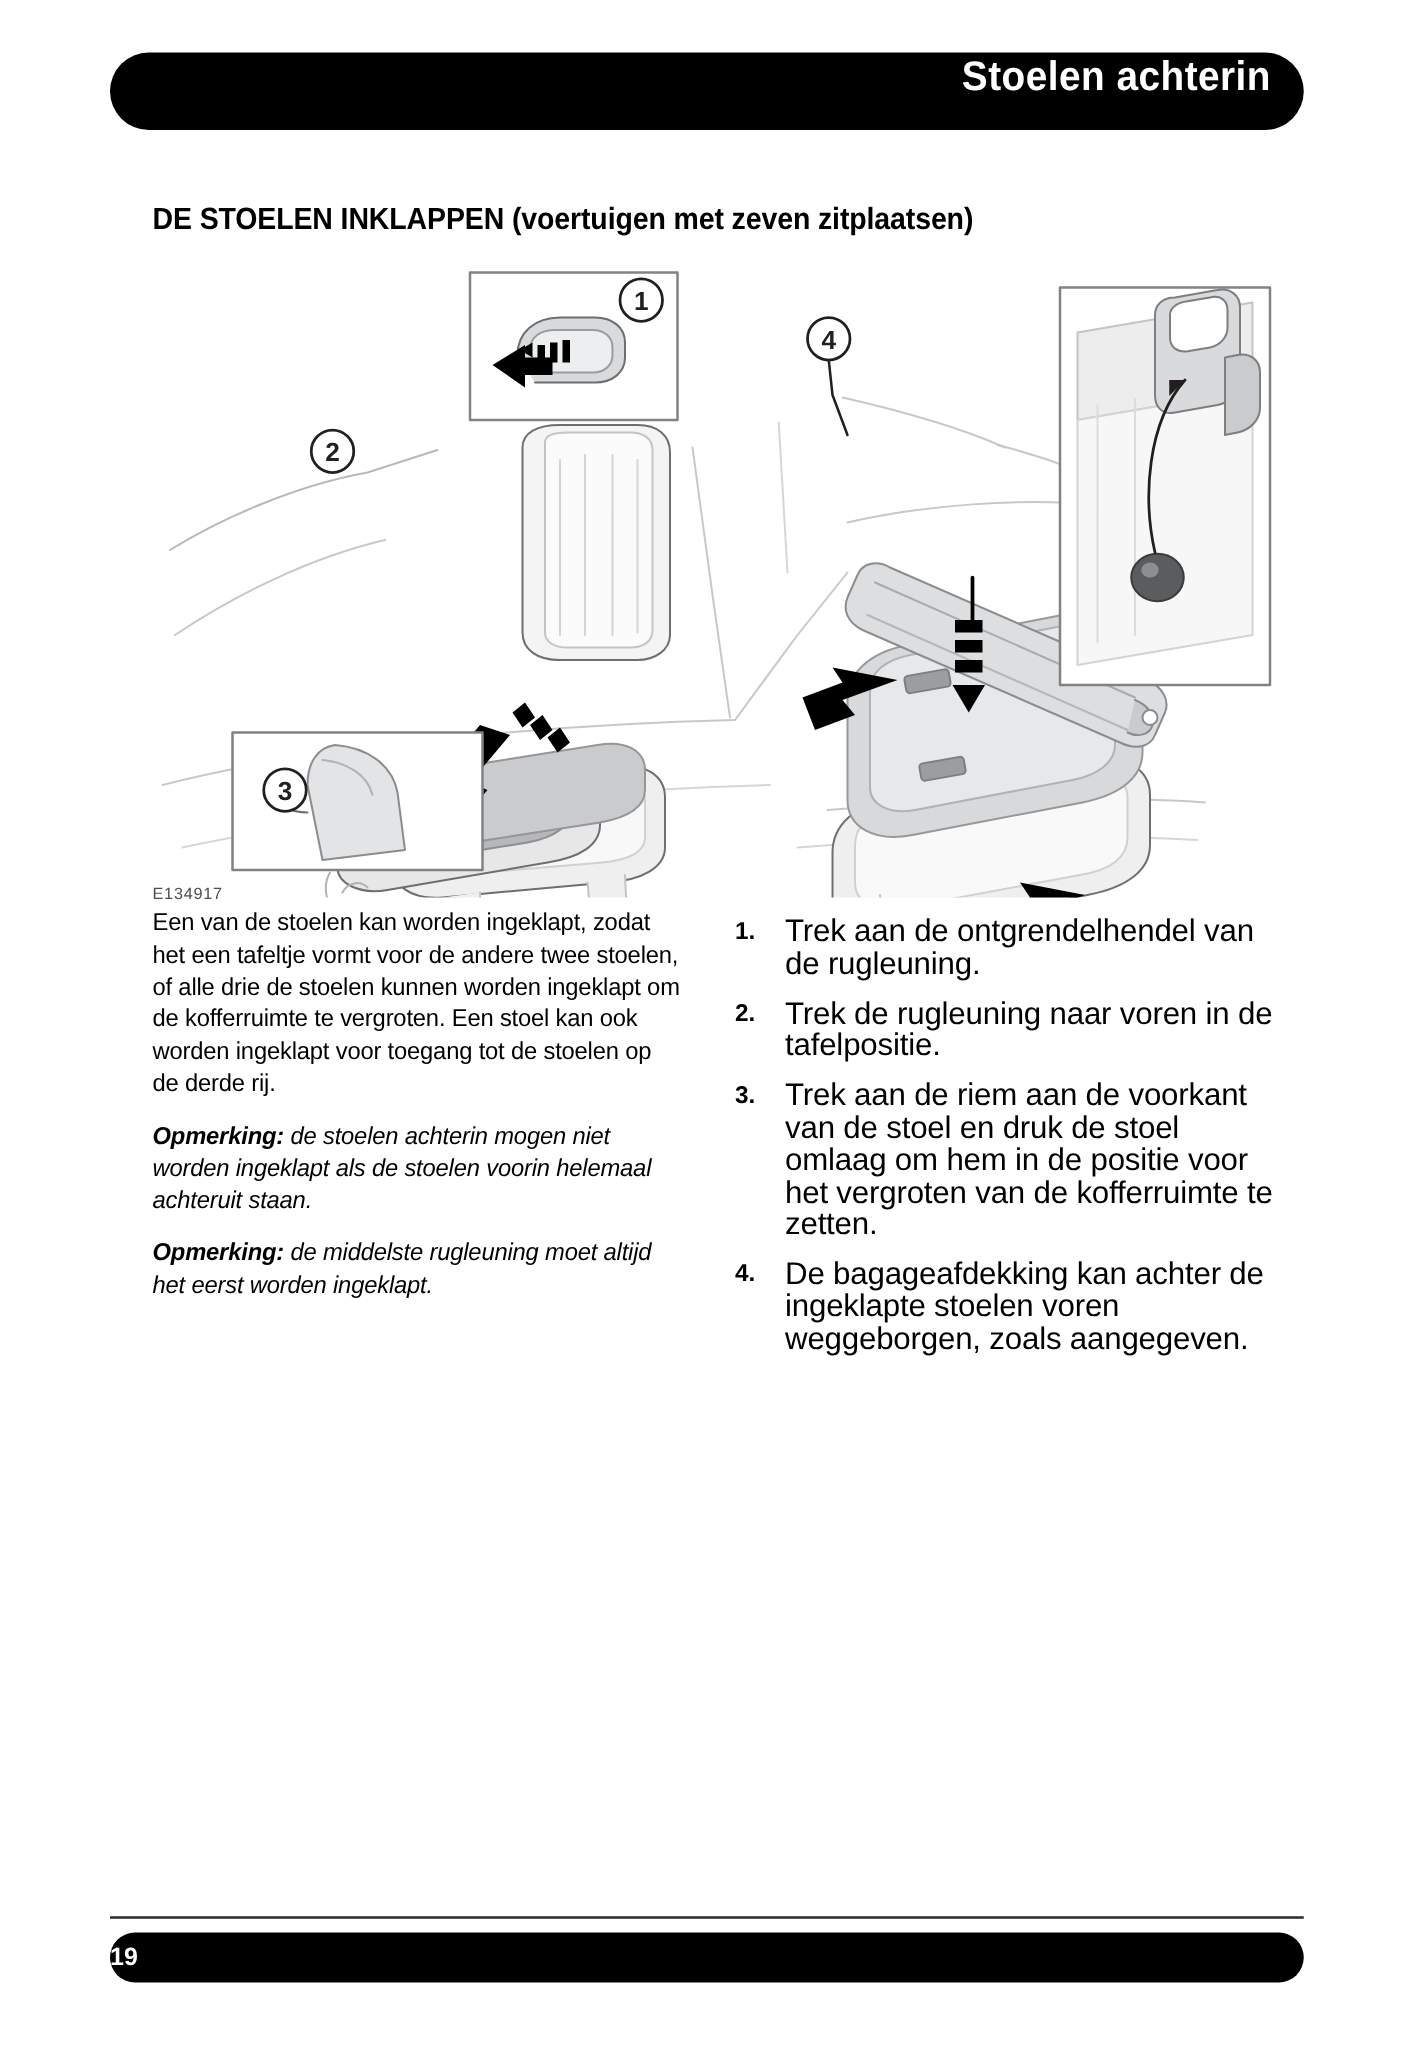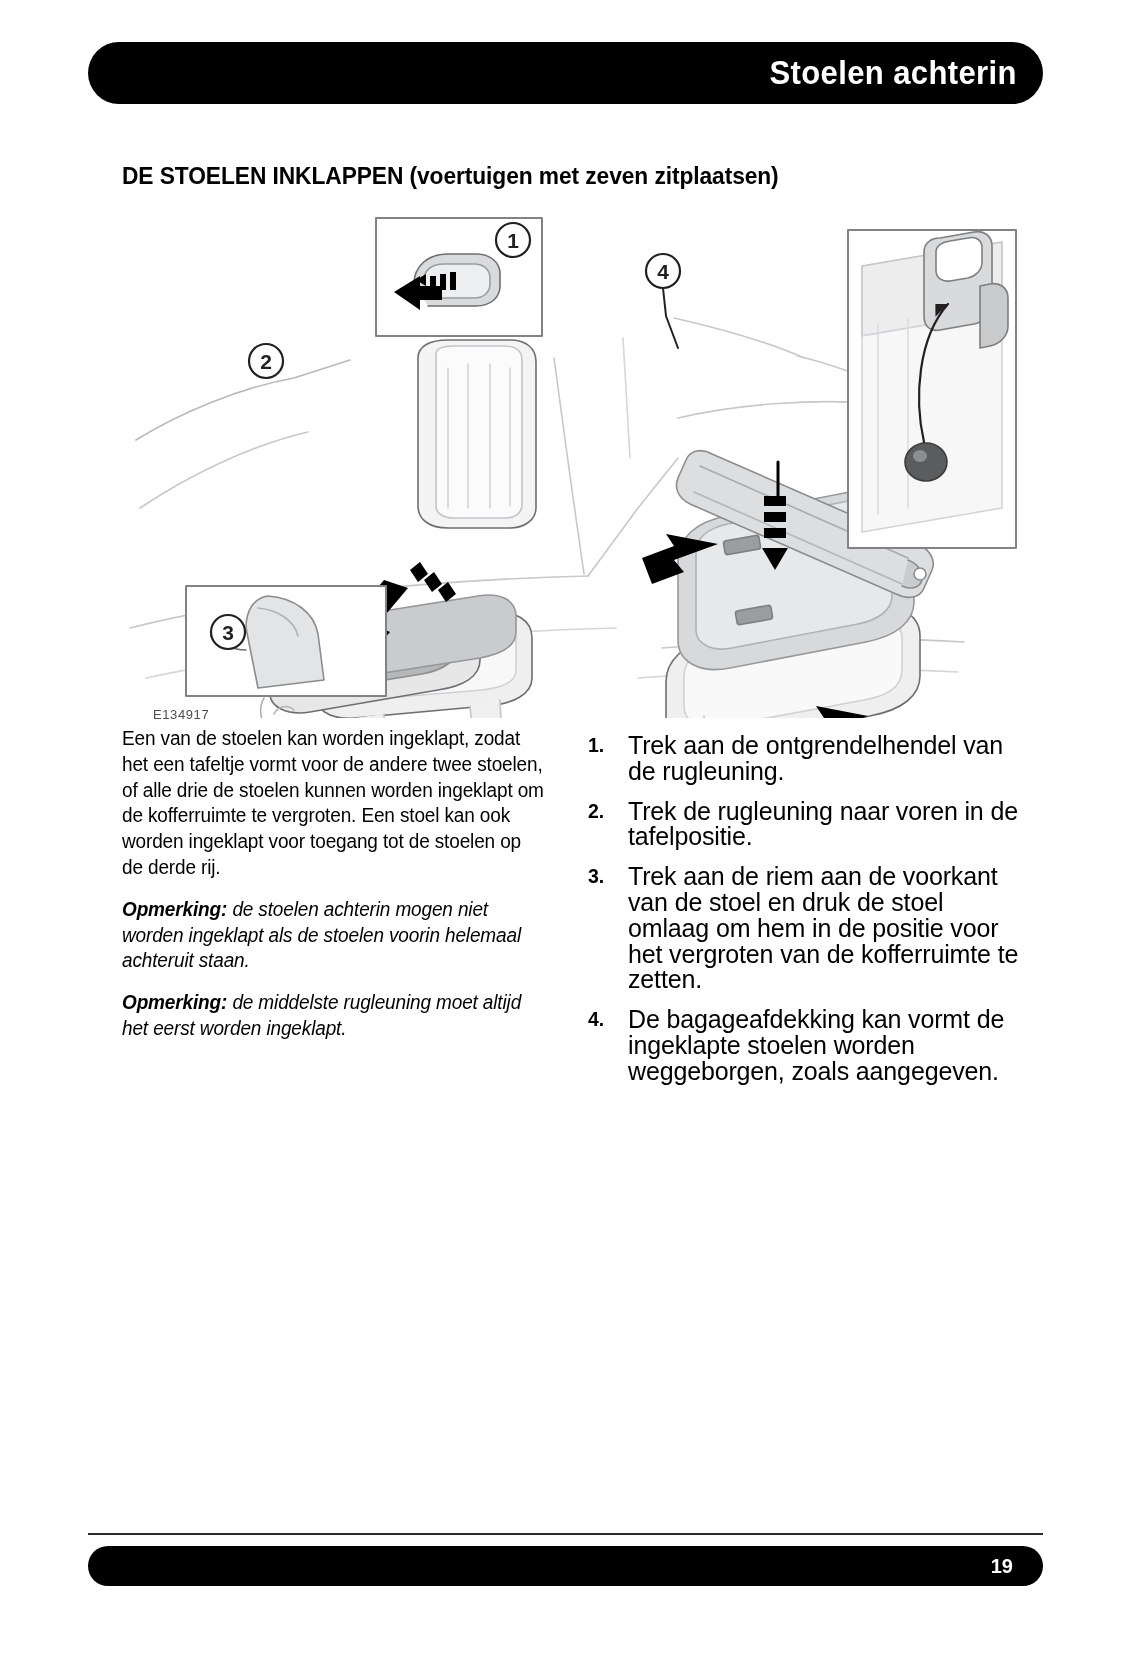--- a/index.html
+++ b/index.html
@@ -13,21 +13,21 @@
   }
   .page { position:absolute; inset:0; }
 
   
   .header-bar {
     position:absolute;
     left:88px; top:42px;
     width:955px; height:62px;
     background:#000;
     border-radius:31px;
-    display:flex; align-items:center; justify-content:flex-end;
+    display:flex; justify-content:flex-end;
   }
   .header-title {
     color:#fff;
     font-size:33px;
     font-weight:bold;
     letter-spacing:0.4px;
     padding-right:28px;
     font-family:"Liberation Sans", sans-serif;
     transform: scaleX(0.94);
     transform-origin: right center;
@@ -55,21 +55,20 @@
   }
   .figure svg { display:block; width:908px; height:510px; }
 
   .fig-code {
     position:absolute;
     left:122px; top:707px;
     font-size:13px;
     color:#4d4d4d;
     letter-spacing:0.6px;
     font-family:"Liberation Sans", sans-serif;
-    margin-left:31px;
   }
 
   
   .col-left {
     position:absolute;
     left:122px; top:726px;
     width:435px;
   }
   .col-right {
     position:absolute;
@@ -121,21 +120,21 @@
     left:88px; top:1533px;
     width:955px; height:2px;
     background:#2b2b2b;
   }
   .footer-bar {
     position:absolute;
     left:88px; top:1546px;
     width:955px; height:40px;
     background:#000;
     border-radius:20px;
-    display:flex; align-items:center; justify-content:flex-end;
+    display:flex; align-items:center; 
   }
   .page-number {
     color:#fff;
     font-size:20px;
     font-weight:bold;
     padding-right:30px;
   }
 </style>
 </head>
 <body>
@@ -305,21 +304,21 @@
     <div class="step">
       <div class="step-num">2.</div>
       <div class="step-text">Trek de rugleuning naar voren in de tafelpositie.</div>
     </div>
     <div class="step">
       <div class="step-num">3.</div>
       <div class="step-text">Trek aan de riem aan de voorkant van de stoel en druk de stoel omlaag om hem in de positie voor het vergroten van de kofferruimte te zetten.</div>
     </div>
     <div class="step">
       <div class="step-num">4.</div>
-      <div class="step-text">De bagageafdekking kan vormt de ingeklapte stoelen worden weggeborgen, zoals aangegeven.</div>
+      <div class="step-text">De bagageafdekking kan achter de ingeklapte stoelen voren weggeborgen, zoals aangegeven.</div>
     </div>
   </div>
 
   <div class="footer-rule"></div>
   <div class="footer-bar">
     <div class="page-number">19</div>
   </div>
 
 </div>
 

